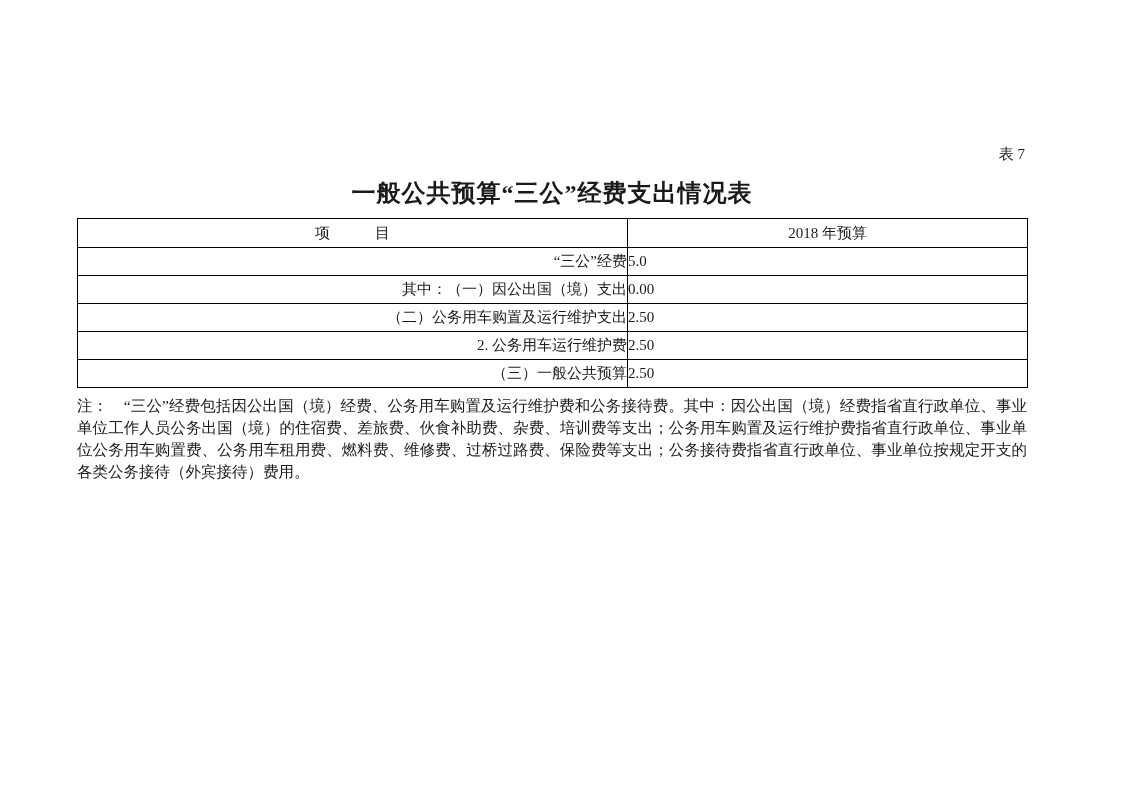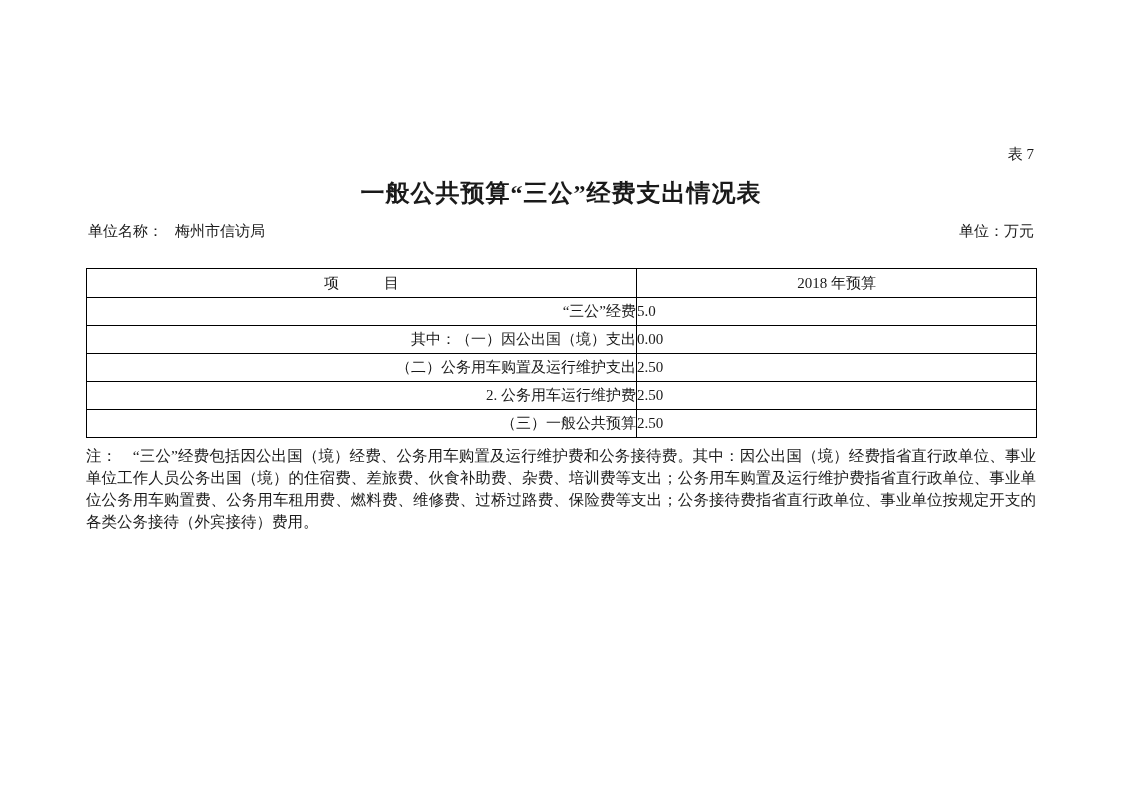--- a/index.html
+++ b/index.html
@@ -10,21 +10,21 @@
   }
   .page {
     position: relative;
     width: 1122px;
     height: 793px;
     background: #ffffff;
     overflow: hidden;
   }
   .content {
     position: absolute;
-    left: 86px;
+    left: 77px;
     top: 0;
     width: 950px;
   }
   .table-label {
     padding-top: 145px;
     text-align: right;
     font-size: 15px;
     padding-right: 2px;
   }
   .title {
@@ -37,21 +37,21 @@
   .meta-row {
     margin-top: 13px;
     display: flex;
     justify-content: space-between;
     align-items: baseline;
     font-size: 15px;
     padding: 0 2px;
   }
   .meta-left .unit-name { margin-left: 12px; }
   .budget-table {
-    margin-top: 27px;
+    margin-top: 9px;
     width: 950px;
     border-collapse: collapse;
     table-layout: fixed;
     padding-left: 28px;
   }
   .budget-table th, .budget-table td {
     border: 1px solid #000000;
     font-size: 15px;
     font-weight: normal;
     height: 28px;
@@ -78,26 +78,20 @@
 </head>
 <body>
 
 <div class="page">
   <div class="content">
 
     <div class="table-label">表 7</div>
 
     <h1 class="title">一般公共预算“三公”经费支出情况表</h1>
 
-    <div class="meta-row">
-      <div class="meta-left">
-        <span>单位名称：</span><span class="unit-name">梅州市信访局</span>
-      </div>
-      <div class="meta-right">单位：万元</div>
-    </div>
 
     <table class="budget-table">
       <thead>
         <tr>
           <th class="col-item">项　　　目</th>
           <th class="col-budget">2018 年预算</th>
         </tr>
       </thead>
       <tbody>
         <tr>

